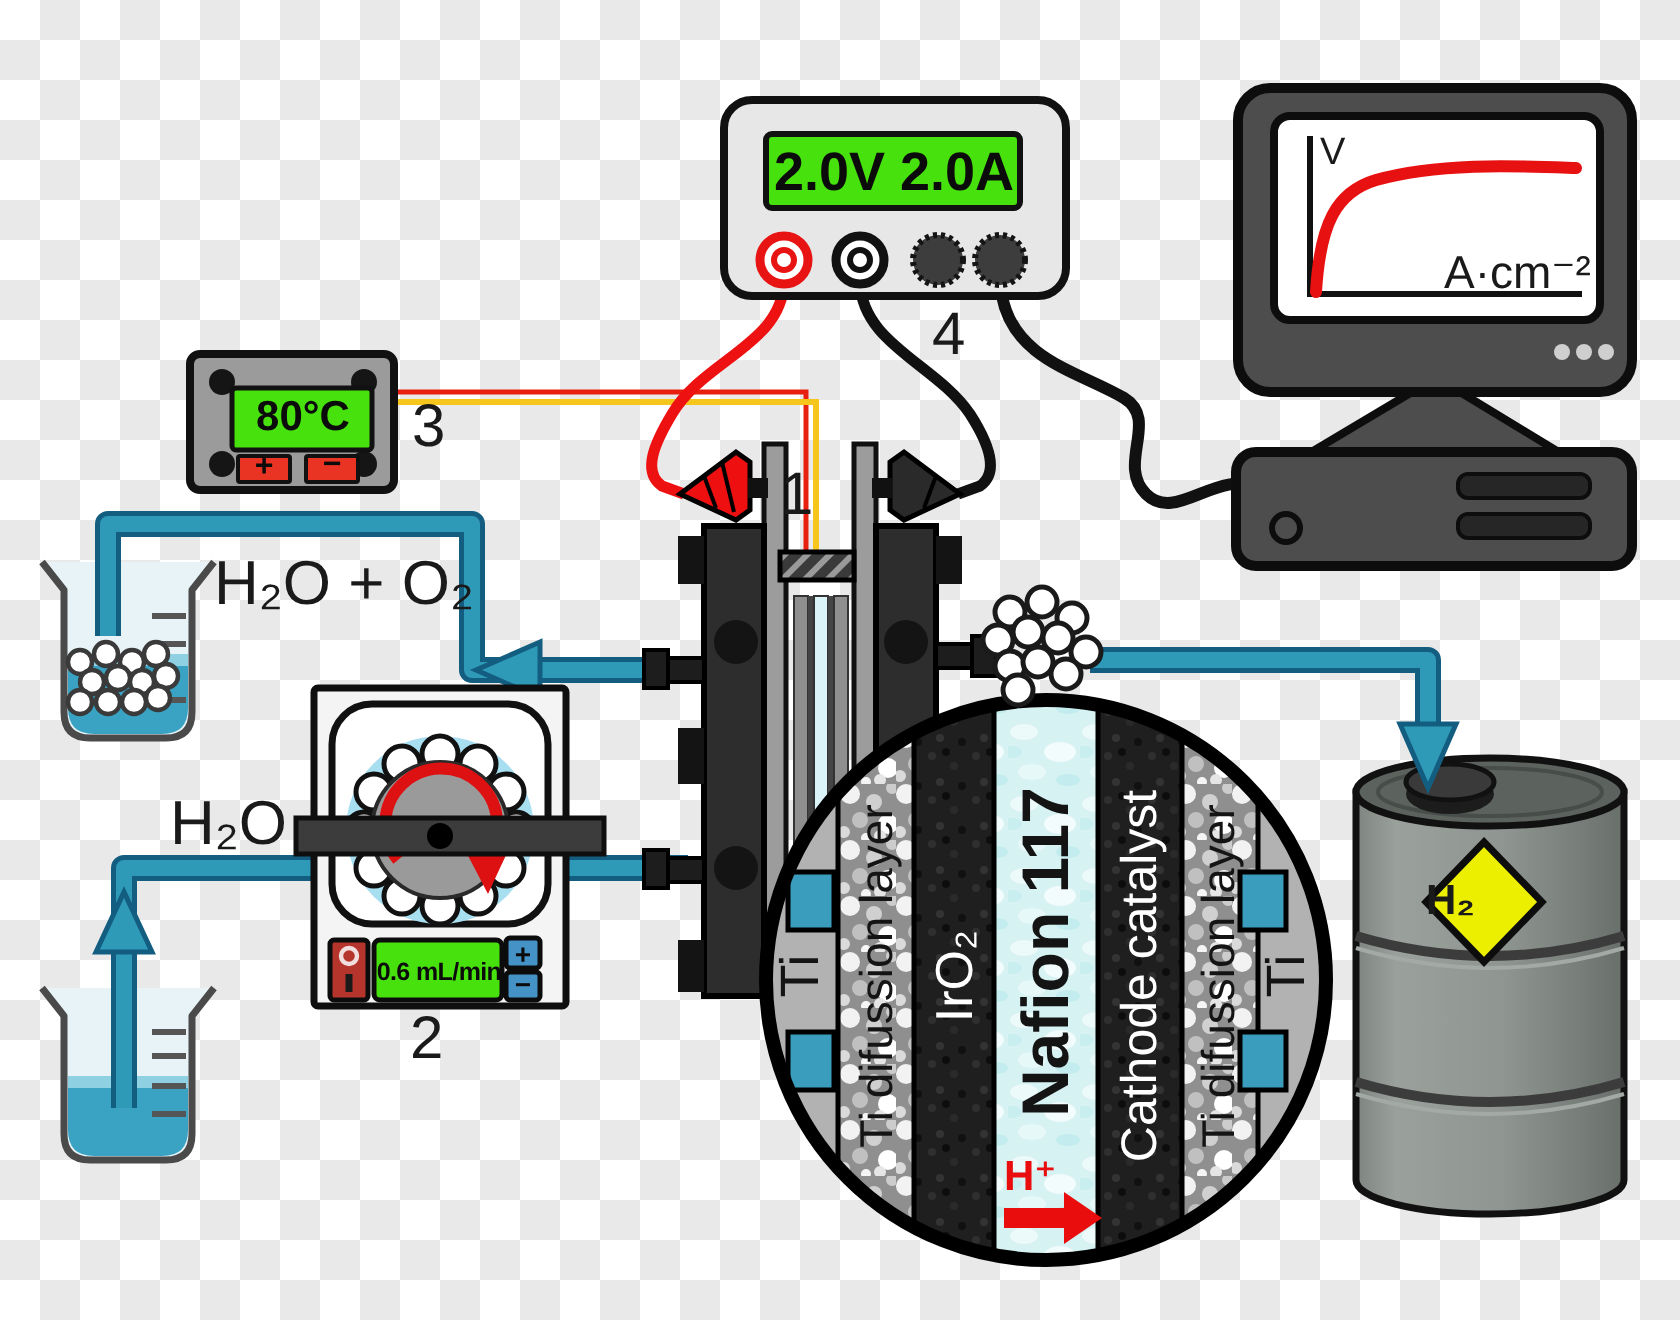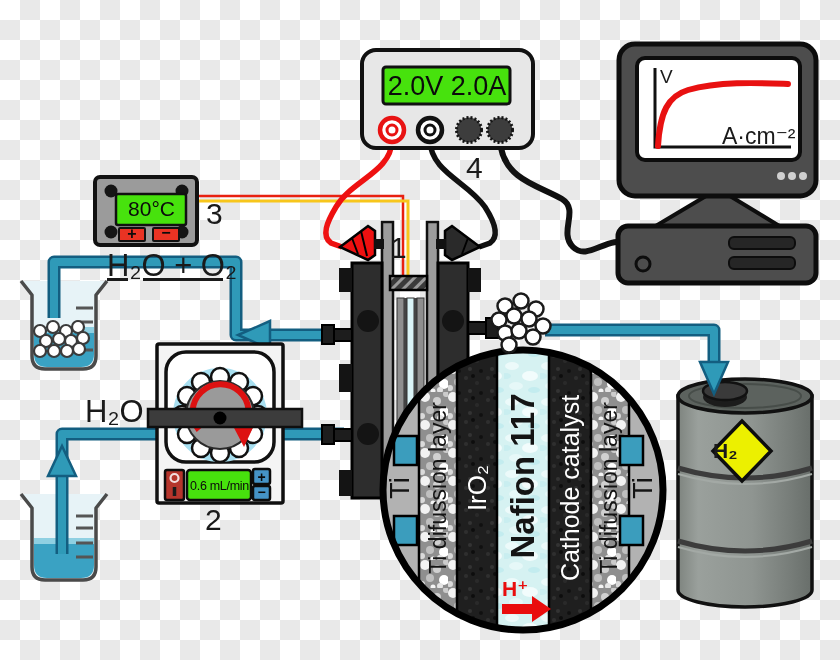--- a/index.html
+++ b/index.html
@@ -6,21 +6,21 @@
   .stage{
     position:relative;width:840px;height:660px;overflow:hidden;
     background:repeating-conic-gradient(#e9e9e9 0% 25%, #ffffff 0% 50%) 0 0 / 40px 40px;
     font-family:"Liberation Sans","DejaVu Sans",sans-serif;
   }
   .stage svg{position:absolute;left:0;top:0;}
   .lbl{position:absolute;color:#1a1a1a;white-space:nowrap;line-height:1;}
   .num{font-size:30px;}
   .chem{font-size:31px;}
   .lcd{position:absolute;display:flex;align-items:center;justify-content:center;
-       font-weight:400;color:#0b0b0b;text-align:center;}
+       font-weight:700;color:#0b0b0b;text-align:center;}
   .rot{position:absolute;width:260px;height:34px;line-height:34px;text-align:center;
        transform:rotate(-90deg);color:#141414;}
   .rot.white{color:#fff;}
   .btn-glyph{position:absolute;display:flex;align-items:center;justify-content:center;
        font-weight:700;color:#0b0b0b;}
 </style>
 </head>
 <body>
 
 <div class="stage">
@@ -294,21 +294,21 @@
 <div class="lcd" style="left:384px;top:68px;width:126px;height:36px;font-size:27px;">2.0V 2.0A</div>
 <div class="lbl num" style="left:466px;top:153px;">4</div>
 
 <div class="lcd" style="left:117px;top:195px;width:69px;height:28px;font-size:21px;">80°C</div>
 <div class="btn-glyph" style="left:119px;top:227px;width:26px;height:14px;font-size:16px;">+</div>
 <div class="btn-glyph" style="left:153px;top:226px;width:26px;height:14px;font-size:16px;">−</div>
 <div class="lbl num" style="left:206px;top:199px;">3</div>
 
 <div class="lbl num" style="left:390px;top:233px;">1</div>
 
-<div class="lbl chem" style="left:107px;top:250px;text-decoration:underline;">H₂O + O₂</div>
+<div class="lbl chem" style="left:107px;top:276px;">H₂O + O₂</div>
 <div class="lbl chem" style="left:85px;top:396px;text-align:right;">H₂O</div>
 
 <div class="lcd" style="left:188px;top:471px;width:63px;height:29px;font-size:12.5px;letter-spacing:-0.3px;">0.6 mL/min</div>
 <div class="btn-glyph" style="left:253px;top:469px;width:17px;height:15px;font-size:14px;">+</div>
 <div class="btn-glyph" style="left:253px;top:485px;width:17px;height:14px;font-size:14px;">−</div>
 <div class="lbl num" style="left:205px;top:505px;">2</div>
 
 <div class="lbl" style="left:660px;top:67px;font-size:19px;">V</div>
 <div class="lbl" style="left:722px;top:125px;font-size:23px;">A·cm⁻²</div>
 

